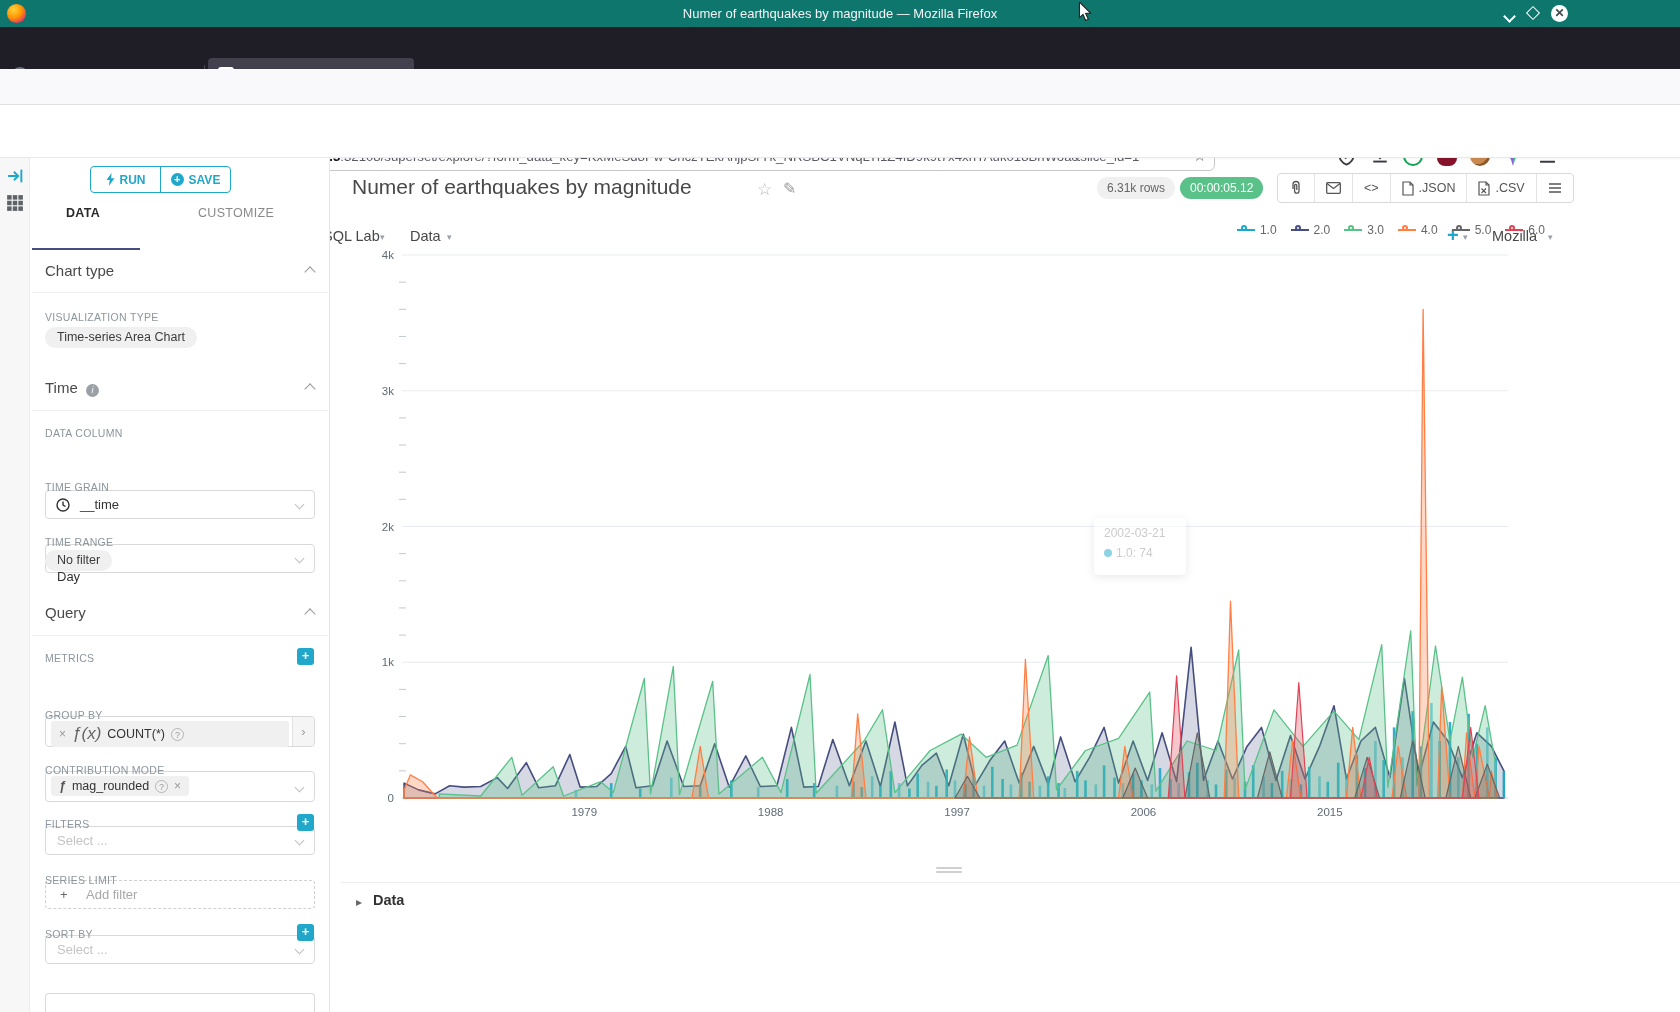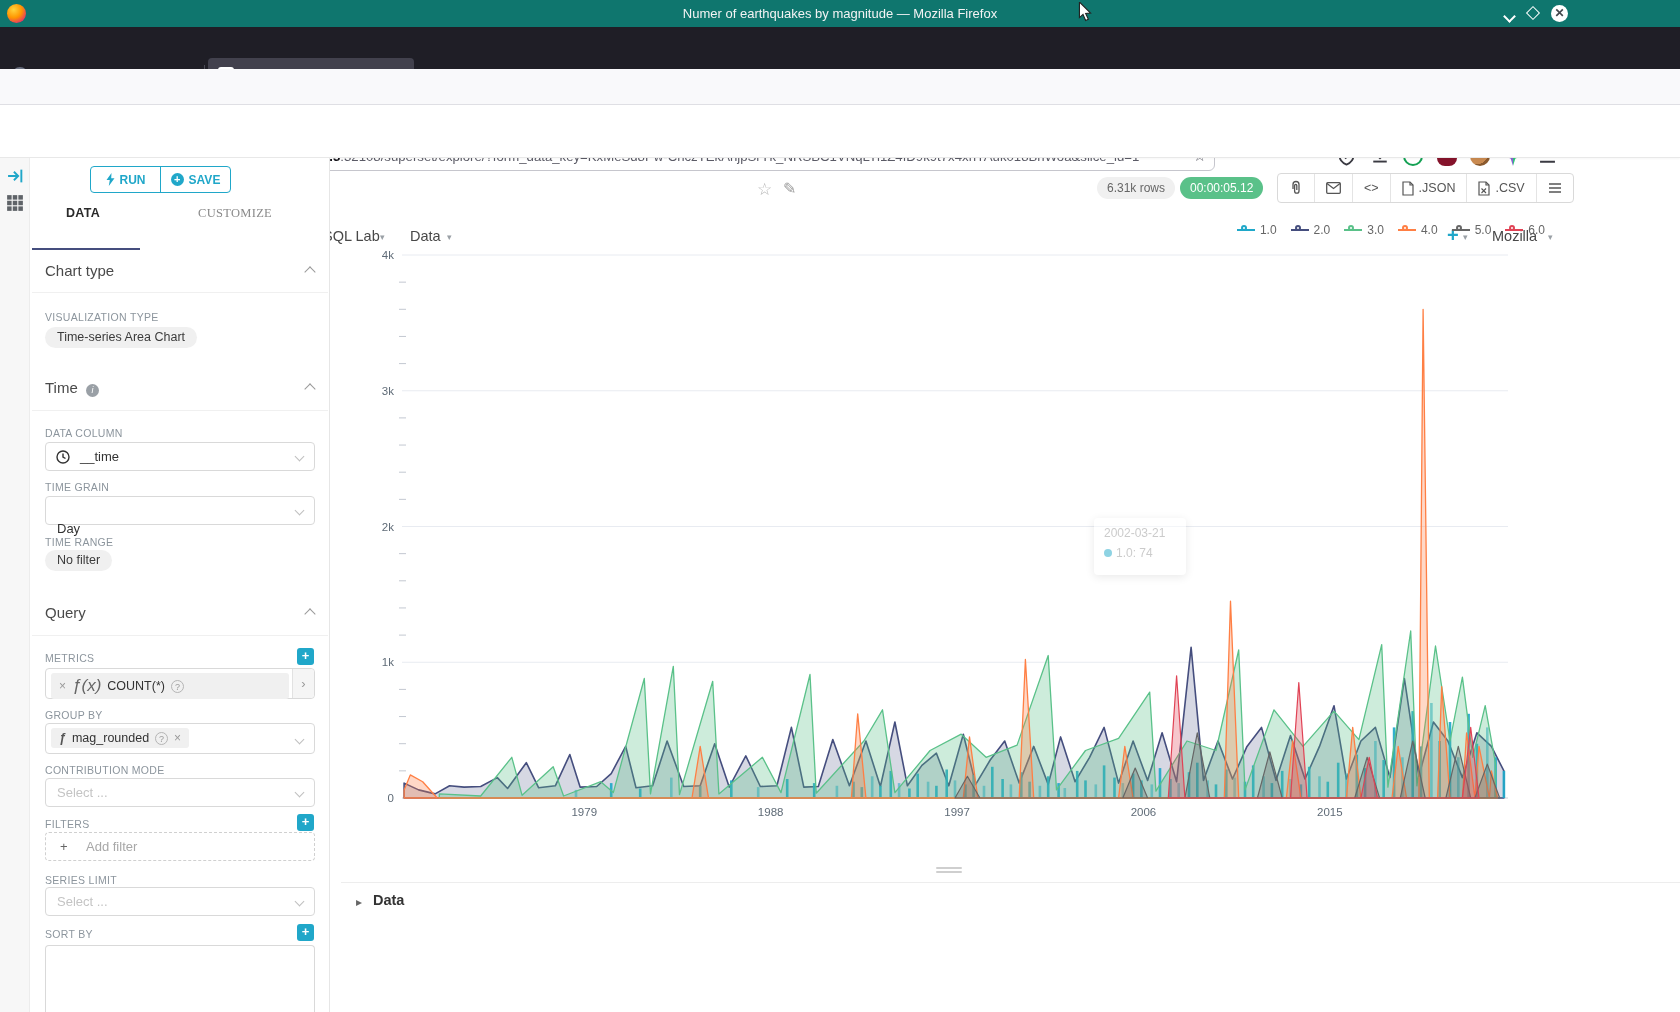--- a/index.html
+++ b/index.html
@@ -44,21 +44,21 @@
   .panel { left:30px; top:158px; width:300px; height:854px; background:#fff; border-right:1px solid #e6e6e6; }
   .runsave { position:absolute; left:60px; top:8px; width:141px; height:27px; border:1px solid #20a7c9; border-radius:4px; display:flex; }
   .runsave .seg { flex:1; display:flex; align-items:center; justify-content:center; gap:5px; color:#20a7c9; font-size:12px; font-weight:bold; }
   .runsave .seg + .seg { border-left:1px solid #20a7c9; }
   .ptab { position:absolute; top:48px; font-size:12.5px; letter-spacing:.3px; }
   .underline { position:absolute; left:2px; top:90px; width:108px; height:2px; background:#454e7e; }
   .sec-h { position:absolute; left:15px; font-size:15px; color:#4a4a4a; }
   .chev-up { position:absolute; width:8px; height:8px; border-left:1.6px solid #999; border-top:1.6px solid #999; transform:rotate(45deg); }
   .divider { position:absolute; left:2px; width:296px; height:1px; background:#f0f0f0; }
   .flabel { position:absolute; left:15px; font-size:10.5px; color:#8c959d; letter-spacing:.3px; }
-  .sel { position:absolute; left:15px; width:270px; height:29px; border:1px solid #d9d9d9; border-radius:4px; background:#fff; font-size:13px; color:#333; }
+  .sel { position:absolute; left:15px; width:270px; height:29px; border:1px solid #d9d9d9; border-radius:4px; background:#fff; font-size:13px; color:#333;margin-top:48px; }
   .sel .ph { color:#c4c4c4; }
   .sel-chev { position:absolute; right:11px; top:10px; width:7px; height:7px; border-right:1.5px solid #bfbfbf; border-bottom:1.5px solid #bfbfbf; transform:rotate(45deg); }
   .pill { position:absolute; left:15px; height:21px; background:#f0f0f0; border-radius:11px; font-size:12.5px; color:#3b3b3b; padding:3px 12px; }
   .plusbtn { position:absolute; width:17px; height:17px; background:#20a7c9; border-radius:3px; color:#fff; font-size:13px; line-height:16px; text-align:center; font-weight:bold; }
   .gpill { background:#f0f0f0; border-radius:3px; display:inline-flex; align-items:center; gap:6px; padding:3px 8px; font-size:12.5px; color:#333; }
   .qmark { display:inline-block; width:13px; height:13px; border:1px solid #b5b5b5; border-radius:50%; color:#9a9a9a; font-size:9px; line-height:12px; text-align:center; }
   .xicon { color:#9a9a9a; font-size:12px; }
 
   
   .ctitle { left:352px; top:175px; font-size:21px; color:#484848; }
@@ -193,21 +193,21 @@
             <polygon points="5.5,0 0.5,7 3.8,7 2.8,13 8.5,5.2 5.2,5.2" fill="#20a7c9"></polygon>
           </svg>
         <span>RUN</span>
       </div>
       <div class="seg">
         <span style="width:13px;height:13px;background:#20a7c9;border-radius:50%;color:#fff;font-size:11px;line-height:13px;text-align:center;">+</span>
         <span>SAVE</span>
       </div>
     </div>
     <span class="ptab" style="left:36px; color:#2a2a2a; font-weight:bold;">DATA</span>
-    <span class="ptab" style="left:168px; color:#8a8a8a;font-family:Liberation Serif, serif;">CUSTOMIZE</span>
+    <span class="ptab" style="left:168px; color:#8a8a8a;">CUSTOMIZE</span>
     <div class="underline"></div>
 
     <div class="sec-h" style="top:104px;">Chart type</div>
     <div class="chev-up" style="left:276px; top:110px;"></div>
     <div class="divider" style="top:134px;"></div>
 
     <div class="flabel" style="top:153px;">VISUALIZATION TYPE</div>
     <div class="pill" style="top:169px;">Time-series Area Chart</div>
 
     <div class="sec-h" style="top:221px;"><span>Time</span>
@@ -272,20 +272,21 @@
     <div class="flabel" style="top:716px;">SERIES LIMIT</div>
     <div class="sel" style="top:729px;">
       <span class="ph" style="position:absolute;left:11px;top:6px;">Select ...</span>
       <span class="sel-chev"></span>
     </div>
     <div class="flabel" style="top:770px;">SORT BY</div>
     <div class="plusbtn" style="left:267px; top:766px;">+</div>
     <div class="sel" style="top:787px; height:67px; border-bottom:none; border-radius:4px 4px 0 0;"></div>
   </div>
 
+  <div class="abs ctitle">Numer of earthquakes by magnitude</div>
   <span class="abs" style="left:757px; top:179px; font-size:17px; color:#b8b8b8;">☆</span>
   <span class="abs" style="left:783px; top:179px; font-size:16px; color:#9a9a9a;">✎</span>
 
   <div class="abs badge" style="left:1097px; top:177px; background:#f0f0f0; color:#666;">6.31k rows</div>
   <div class="abs badge" style="left:1180px; top:177px; background:#5ac189; color:#fff;">00:00:05.12</div>
 
   <div class="btngroup">
     <div class="bseg">
       <svg width="14" height="16" viewBox="0 0 14 16">
         <path d="M4 9 V4.5 a3 3 0 0 1 6 0 V11 a2.2 2.2 0 0 1 -4.4 0 V5.5 a1.1 1.1 0 0 1 2.2 0 V10" fill="none" stroke="#555" stroke-width="1.3"></path>

